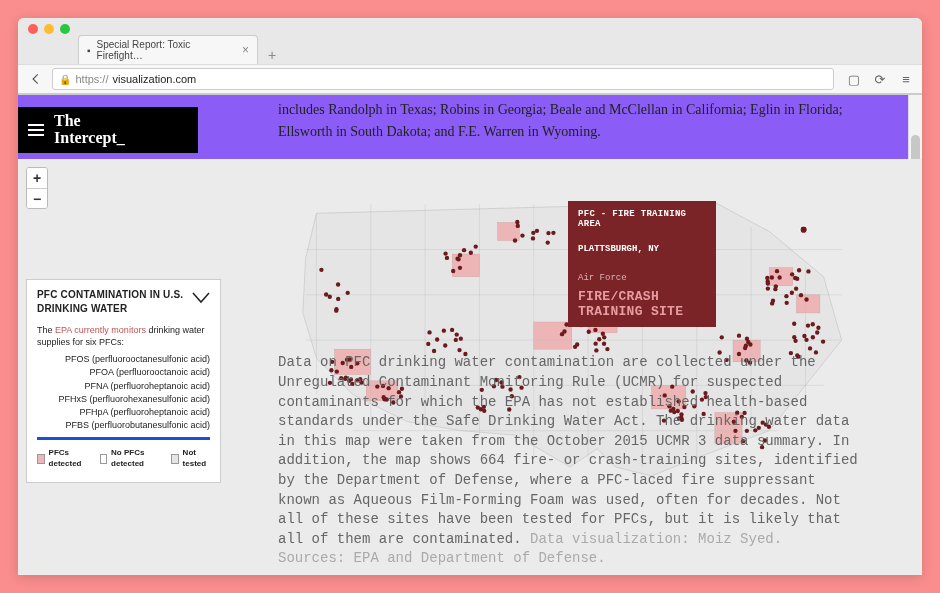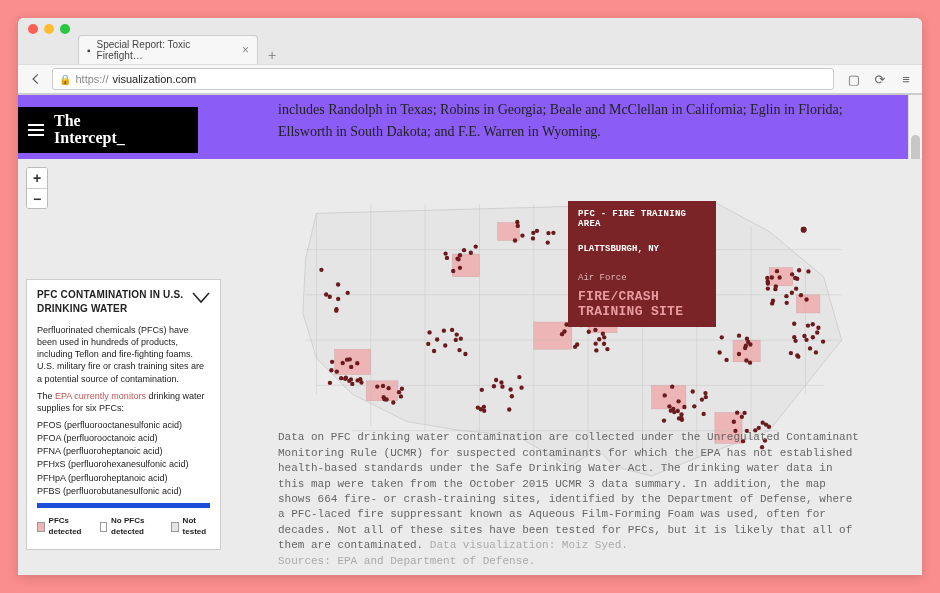--- a/index.html
+++ b/index.html
@@ -41,29 +41,29 @@
 .tooltip .tt-loc { font-weight: bold; margin-top: 15px; }
 .tooltip .tt-branch { color: #d8b4b6; margin-top: 19px; }
 .tooltip .tt-type { color: #e89ca0; font-weight: bold; font-size: 13px; margin-top: 6px; letter-spacing: 0.3px; }
 .info-panel { position: absolute; top: 120px; left: 8px; width: 195px; background: #fff; border: 1px solid #ccc; padding: 8px 10px 10px; font-size: 9px; color: #222; z-index: 4; line-height: 1.35; }
 .info-panel .ip-head { display:flex; justify-content:space-between; align-items:flex-start; }
 .info-panel h3 { font-size: 10px; font-weight: 800; letter-spacing: 0.2px; margin-bottom: 4px; }
 .ip-chevron { font-size: 16px; color:#333; }
 .info-panel p { margin: 5px 0; }
 .info-panel a { color: #c05555; text-decoration: none; }
 .pfc-list { margin: 3px 0 6px; }
-.pfc-list div { margin: 1px 0; }
-.legend { border-top: 5px solid #1d4ed8; padding-top: 6px; margin-top: 6px; }
+.pfc-list div { margin: 1px 0; text-align: right; }
+.legend { border-top: 3px solid #1d4ed8; padding-top: 6px; margin-top: 6px; }
 .legend-row { display: flex; align-items: center; gap: 4px; margin: 2px 0; font-size: 8px; font-weight: bold; }
 .sw { width: 10px; height: 10px; border: 1px solid #999; display: inline-block; }
 .sw-pink { background: #edb5b5; }
 .sw-white { background: #fff; }
 .sw-gray { background: #e5e5e5; }
 .dot-leg { width: 8px; height: 8px; border-radius: 50%; background: #6b1a1e; display: inline-block; }
-.caption { position: absolute; left: 260px; right: 60px; bottom: 6px; font-family: "Courier New", monospace; font-size: 11px; line-height: 1.4; color: #666; }
+.caption { position: absolute; left: 260px; right: 60px; bottom: 6px; font-family: "Courier New", monospace; font-size: 14px; line-height: 1.4; color: #666; }
 .caption .credit { color: #aaa; }
 .vscroll { position: absolute; right: 0; top: 0; bottom: 0; width: 14px; background: #f3f3f3; border-left: 1px solid #ddd; }
 .vscroll-thumb { position: absolute; left: 2px; right: 2px; top: 40px; height: 120px; background: #c7c7c7; border-radius: 5px; }
 </style>
 </head>
 <body>
 
 <div class="browser-frame">
   <div class="browser-chrome">
     <div class="titlebar">
@@ -359,21 +359,20 @@
 
         <div class="info-panel">
           <div class="ip-head">
             <h3>PFC CONTAMINATION IN U.S. DRINKING WATER</h3>
             <span class="ip-chevron">
               <svg width="18" height="12" viewBox="0 0 18 12">
                   <path d="M1,1 L9,10 L17,1" fill="none" stroke="#222" stroke-width="1.5"></path>
                 </svg>
             </span>
           </div>
-          <p>Perfluorinated chemicals (PFCs) have been used in hundreds of products, including Teflon and fire-fighting foams. U.S. military fire or crash training sites are a potential source of contamination.</p>
           <p>
             <span>The </span><a href="#">EPA currently monitors</a><span> drinking water supplies for six PFCs:</span>
           </p>
           <div class="pfc-list" id="pfc-list">
               <div>PFOS (perfluorooctanesulfonic acid)</div>
               <div>PFOA (perfluorooctanoic acid)</div>
               <div>PFNA (perfluoroheptanoic acid)</div>
               <div>PFHxS (perfluorohexanesulfonic acid)</div>
               <div>PFHpA (perfluoroheptanoic acid)</div>
               <div>PFBS (perfluorobutanesulfonic acid)</div>

